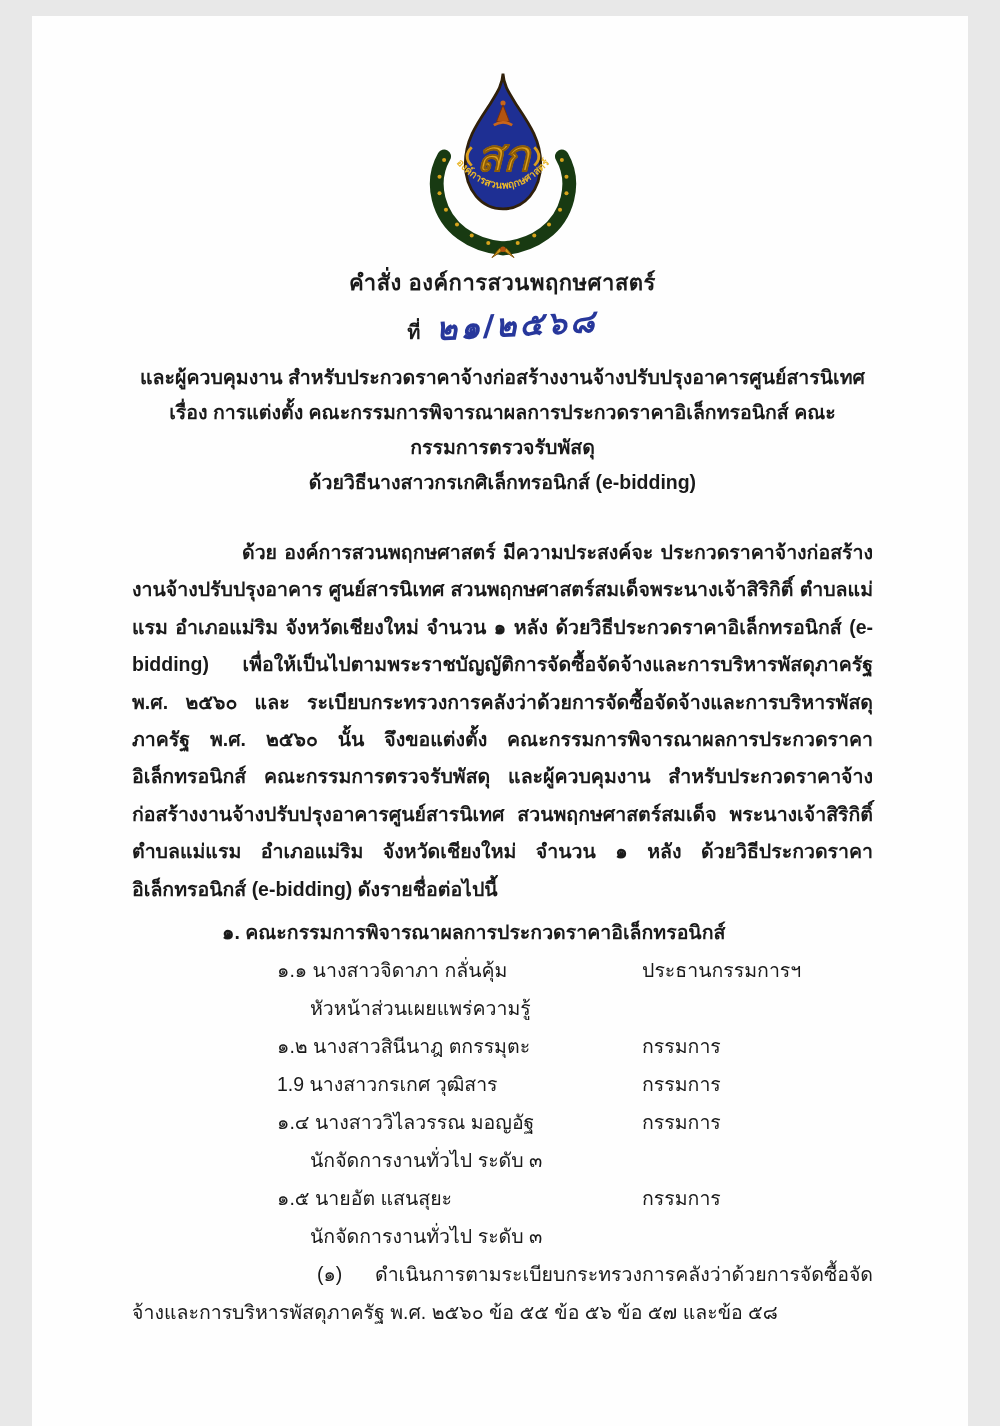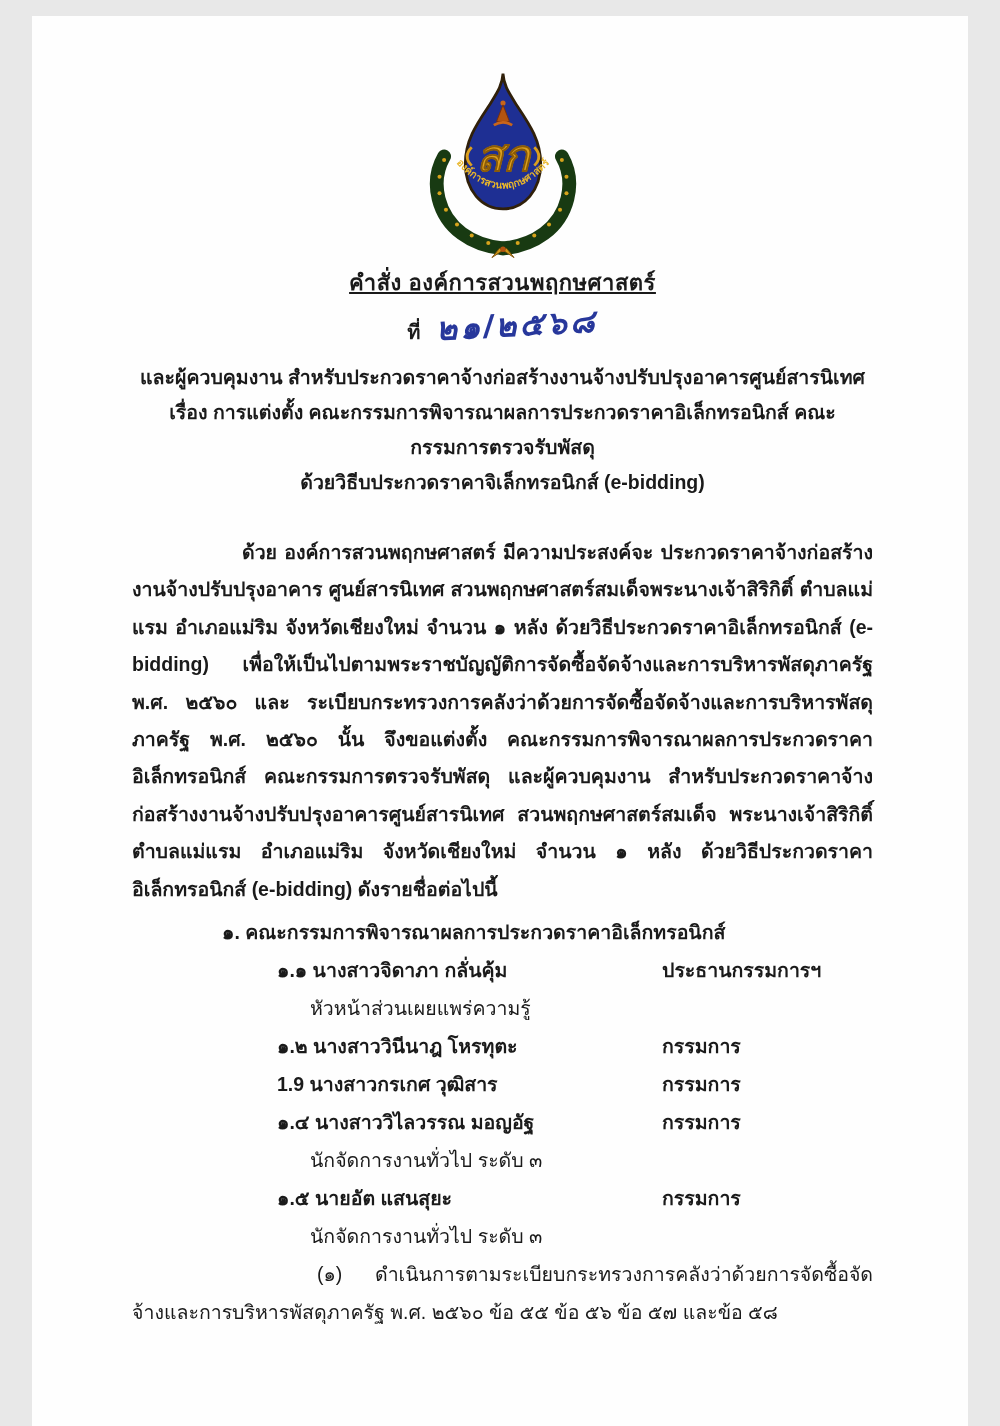--- a/index.html
+++ b/index.html
@@ -17,21 +17,20 @@
   }
   .logo-wrap { display: flex; justify-content: center; margin-bottom: 2px; }
   .seal { width: 184px; height: 198px; }
 
   .doc-title {
     text-align: center;
     font-size: 22px;
     font-weight: 700;
     line-height: 30px;
     letter-spacing: 0.5px;
-    text-decoration: underline;
   }
   .doc-number {
     text-align: center;
     margin-top: 4px;
     height: 46px;
     font-size: 20px;
     font-weight: 600;
   }
   .handwritten {
     display: inline-block;
@@ -63,23 +62,23 @@
     margin-top: 5px;
     font-size: 19.5px;
     font-weight: 600;
     line-height: 38px;
   }
   .member-line {
     position: relative;
     margin-left: 145px;
     font-size: 19.5px;
     line-height: 38px;
-    font-weight: 700;
-  }
-  .member-role { position: absolute; left: 385px; top: 0; }
+    font-weight: 400;
+  }
+  .member-role { position: absolute; left: 365px; top: 0; }
   .member-position {
     margin-left: 178px;
     font-size: 19.5px;
     line-height: 38px;
     font-weight: 400;
   }
   .duties-heading {
     margin-left: 155px;
     font-size: 19.5px;
     font-weight: 500;
@@ -160,40 +159,40 @@
   <div class="doc-title">คำสั่ง องค์การสวนพฤกษศาสตร์</div>
 
   <div class="doc-number">
     <span>ที่</span>
     <span class="handwritten">๒๑/๒๕๖๘</span>
   </div>
 
   <div class="subject-block">
     <div class="subject-line">และผู้ควบคุมงาน สำหรับประกวดราคาจ้างก่อสร้างงานจ้างปรับปรุงอาคารศูนย์สารนิเทศ</div>
     <div class="subject-line">เรื่อง การแต่งตั้ง คณะกรรมการพิจารณาผลการประกวดราคาอิเล็กทรอนิกส์ คณะกรรมการตรวจรับพัสดุ</div>
-    <div class="subject-line">ด้วยวิธีบประกวดราคาจิเล็กทรอนิกส์ (e-bidding)</div>
+    <div class="subject-line">ด้วยวิธีนางสาวกรเกศิเล็กทรอนิกส์ (e-bidding)</div>
   </div>
 
   <p class="body-par">ด้วย องค์การสวนพฤกษศาสตร์ มีความประสงค์จะ ประกวดราคาจ้างก่อสร้างงานจ้างปรับปรุงอาคาร ศูนย์สารนิเทศ สวนพฤกษศาสตร์สมเด็จพระนางเจ้าสิริกิติ์ ตำบลแม่แรม อำเภอแม่ริม จังหวัดเชียงใหม่ จำนวน ๑ หลัง ด้วยวิธีประกวดราคาอิเล็กทรอนิกส์ (e-bidding) เพื่อให้เป็นไปตามพระราชบัญญัติการจัดซื้อจัดจ้างและการบริหารพัสดุภาครัฐ พ.ศ. ๒๕๖๐ และ ระเบียบกระทรวงการคลังว่าด้วยการจัดซื้อจัดจ้างและการบริหารพัสดุภาครัฐ พ.ศ. ๒๕๖๐ นั้น จึงขอแต่งตั้ง คณะกรรมการพิจารณาผลการประกวดราคาอิเล็กทรอนิกส์ คณะกรรมการตรวจรับพัสดุ และผู้ควบคุมงาน สำหรับประกวดราคาจ้างก่อสร้างงานจ้างปรับปรุงอาคารศูนย์สารนิเทศ สวนพฤกษศาสตร์สมเด็จ พระนางเจ้าสิริกิติ์ ตำบลแม่แรม อำเภอแม่ริม จังหวัดเชียงใหม่ จำนวน ๑ หลัง ด้วยวิธีประกวดราคาอิเล็กทรอนิกส์ (e-bidding) ดังรายชื่อต่อไปนี้</p>
 
   <div class="committee-heading">๑. คณะกรรมการพิจารณาผลการประกวดราคาอิเล็กทรอนิกส์</div>
 
   <div>
     <div class="member-line">
       <span>๑.๑</span>
       <span>นางสาวจิดาภา กลั่นคุ้ม</span>
       <span class="member-role">ประธานกรรมการฯ</span>
     </div>
     <div class="member-position">หัวหน้าส่วนเผยแพร่ความรู้</div>
   </div>
 
   <div>
     <div class="member-line">
       <span>๑.๒</span>
-      <span>นางสาววินีนาฎ โหรทุตะ</span>
+      <span>นางสาวสินีนาฎ ตกรรมุตะ</span>
       <span class="member-role">กรรมการ</span>
     </div>
   </div>
 
   <div>
     <div class="member-line">
       <span>1.9</span>
       <span>นางสาวกรเกศ วุฒิสาร</span>
       <span class="member-role">กรรมการ</span>
     </div>

